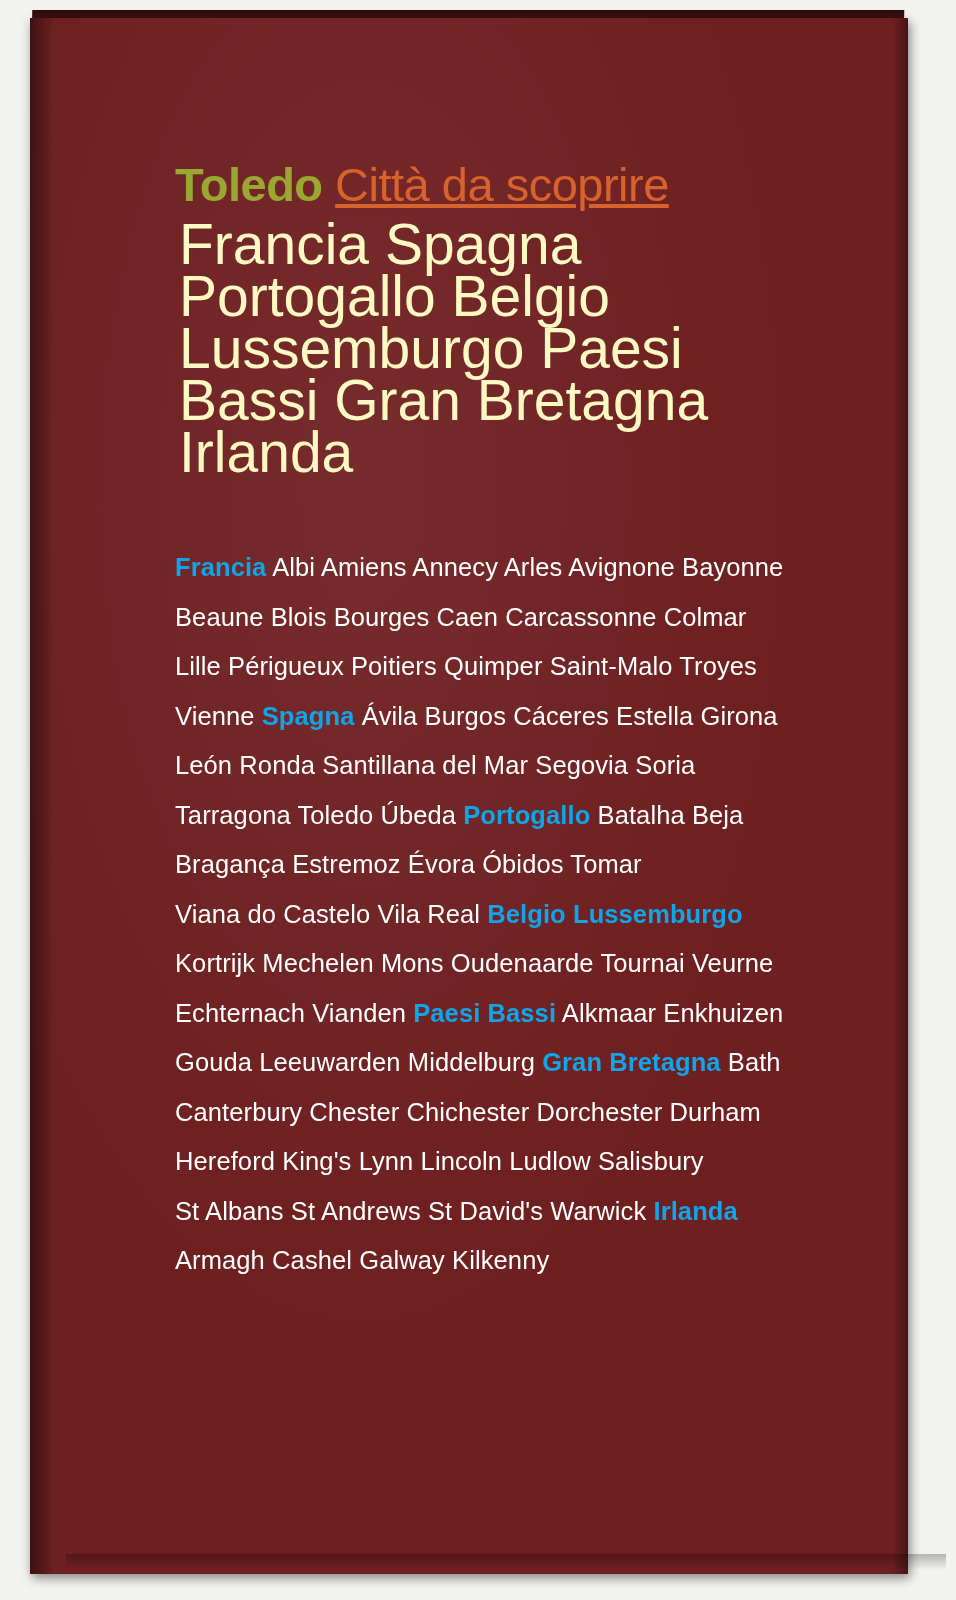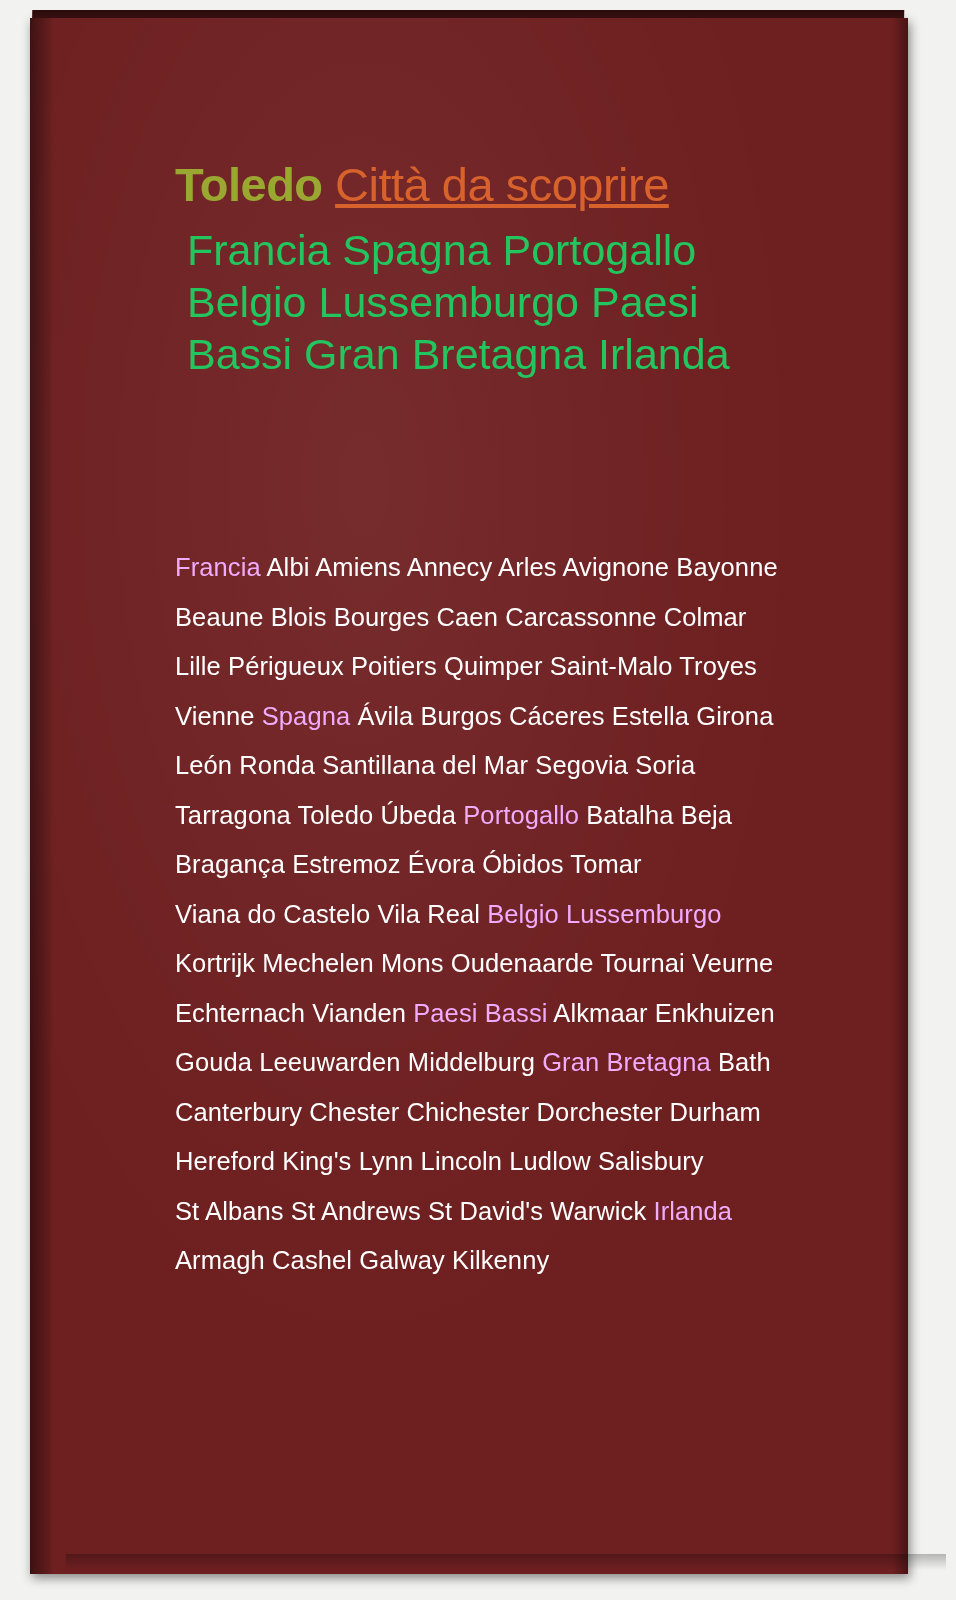--- a/index.html
+++ b/index.html
@@ -87,43 +87,44 @@
   .title-europa {
     color: #9aa832;
     font-weight: bold;
   }
   .title-citta {
     color: #d8622c;
     font-weight: normal;
     text-decoration: underline;
   }
   .subtitle {
-    color: #22c55e;
-    font-size: 43px;
+    color: #fef9c3;
+    font-size: 57px;
     line-height: 52px;
     font-weight: normal;
     letter-spacing: 0px;
-    margin: 12px;
+    margin: 4px;
     width: 600px;
   }
 
   
   .city-list {
     position: absolute;
     left: 145px;
     top: 525px;
     width: 615px;
     font-size: 25.5px;
     line-height: 49.5px;
     color: #ffffff;
     letter-spacing: 0.1px;
     text-align: left;
   }
   .country-tag {
-    color: #f0abfc;
+    color: #0ea5e9;
+    font-weight: bold;
   }
   .city {
     color: #ffffff;
   }
   .city-list span {
     white-space: nowrap;
   }
 
   .shadow-bottom {
     position: absolute;

